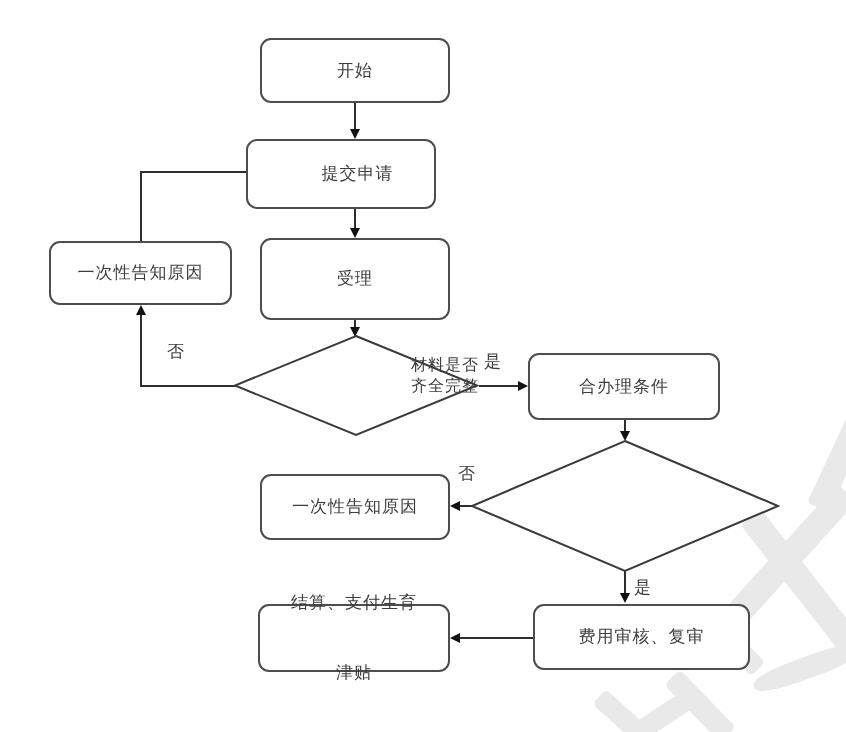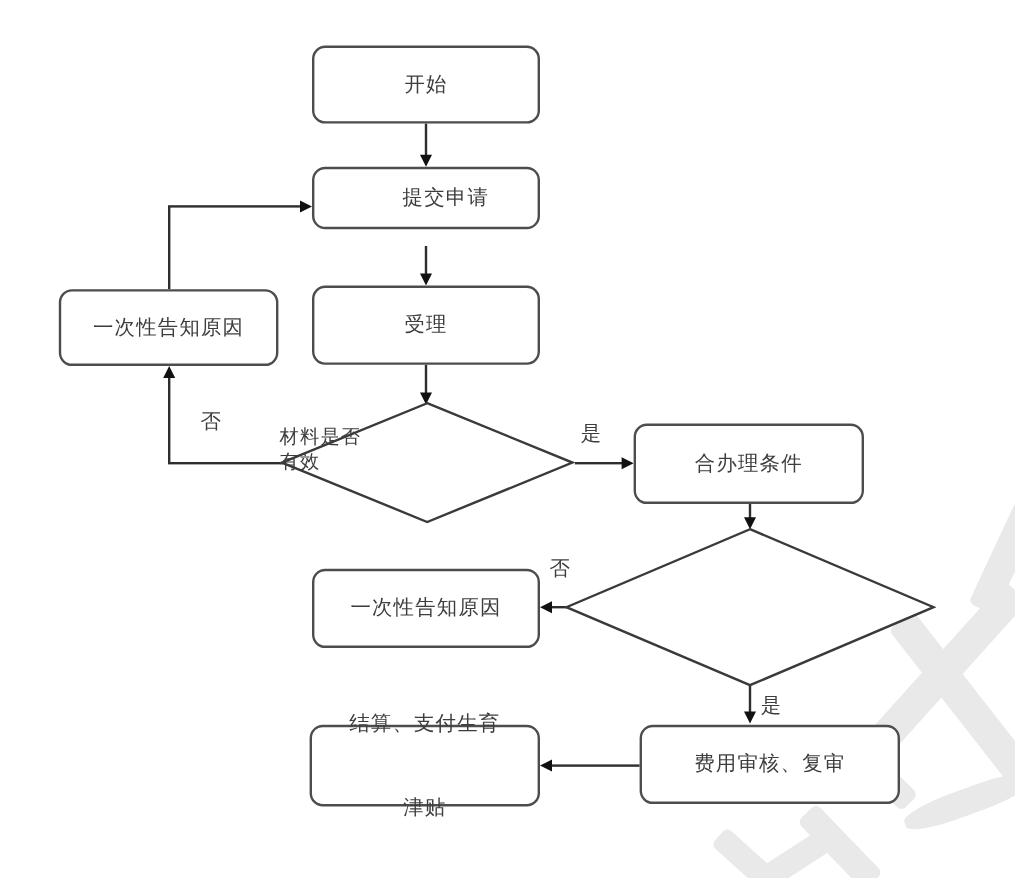--- a/index.html
+++ b/index.html
@@ -27,21 +27,21 @@
     font-size: 17px;
     line-height: 22px;
     letter-spacing: 1px;
     z-index: 3;
   }
   
   .diamond { position: absolute; z-index: 2; }
   .diamond-text {
     position: absolute;
     z-index: 3;
-    text-align: left;
+    text-align: right;
     font-size: 16px;
     line-height: 21px;
     letter-spacing: 1px;
   }
   .diamond-text span { display: block; }
   
   .hline, .vline { position: absolute; background: #2e2e2e; z-index: 1; }
   .hline { height: 1.5px; }
   .vline { width: 1.5px; }
   
@@ -113,25 +113,25 @@
   <div class="ah ah-down" style="left:620px; top:593px;"></div>
   <span class="edge-label" style="left:634px; top:576px;">是</span>
 
   <div class="hline" style="left:459px; top:637px; width:74px;"></div>
   <div class="ah ah-left" style="left:450px; top:633px;"></div>
 
   <div class="box" style="left:260px; top:38px; width:190px; height:65px;">
     <span>开始</span>
   </div>
 
-  <div class="box" style="left:260px; top:139px; width:190px; height:52px;padding-left:33px;">
+  <div class="box" style="left:246px; top:139px; width:190px; height:70px;padding-left:33px;">
     <span>提交申请</span>
   </div>
 
-  <div class="box" style="left:260px; top:238px; width:190px; height:66px;">
+  <div class="box" style="left:260px; top:238px; width:190px; height:82px;">
     <span>受理</span>
   </div>
 
   <div class="box" style="left:49px; top:241px; width:183px; height:64px;">
     <span>一次性告知原因</span>
   </div>
 
   <div class="box" style="left:528px; top:353px; width:192px; height:67px;">
     <span>合办理条件</span>
   </div>
@@ -149,21 +149,21 @@
     <span>津贴</span>
   </div>
 
   <div class="diamond" style="left:233px; top:334px; width:246px; height:103px;">
     <svg width="246" height="103">
       <polygon points="123,2 244,51.5 123,101 2,51.5" fill="#ffffff" stroke="#3a3a3a" stroke-width="2"></polygon>
     </svg>
   </div>
   <div class="diamond-text" style="left:233px; top:354px; width:246px;">
     <span>材料是否</span>
-    <span>有效</span>
+    <span>齐全完整</span>
   </div>
 
   <div class="diamond" style="left:470px; top:439px; width:310px; height:134px;">
     <svg width="310" height="134">
       <polygon points="155,2 308,67 155,132 2,67" fill="#ffffff" stroke="#3a3a3a" stroke-width="2"></polygon>
     </svg>
   </div>
 
 </div>
 

